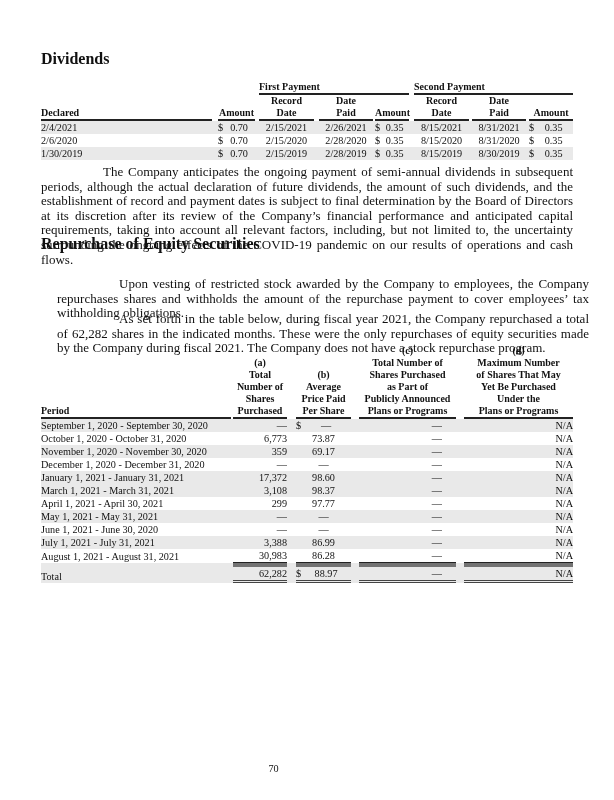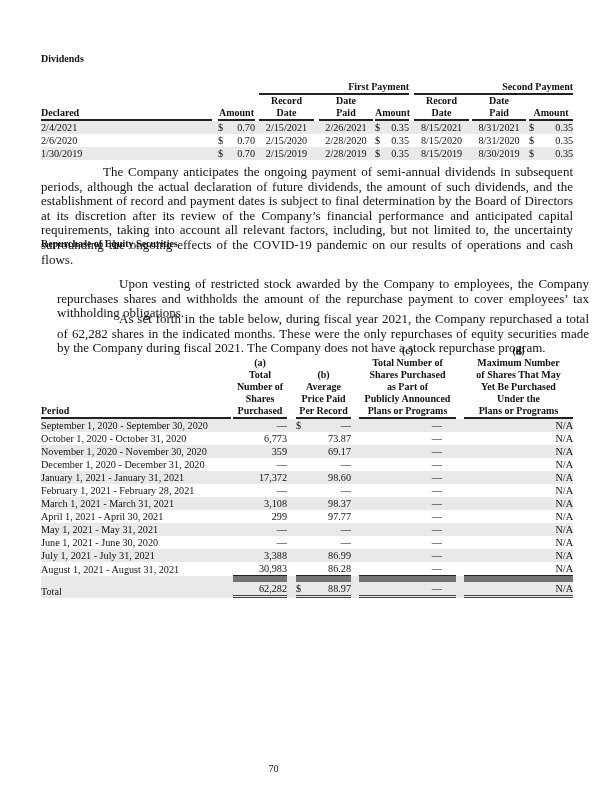--- a/index.html
+++ b/index.html
@@ -2,37 +2,37 @@
 <html><head>
 <meta charset="utf-8">
 <style>
   html, body { margin: 0; padding: 0; background: #ffffff; }
   body {
     width: 614px; height: 800px; position: relative; overflow: hidden;
     font-family: "Liberation Serif", "DejaVu Serif", serif;
     color: #111111; font-size: 10.2px; line-height: 13px;
   }
   .abs { position: absolute; }
-  .heading { font-weight: bold; font-size: 10px; }
+  .heading { font-weight: bold; font-size: 16px; }
   .para { text-align: justify; font-size: 13px; line-height: 14.6px; }
   .indent { text-indent: 62px; }
 
   table { border-collapse: separate; border-spacing: 0; table-layout: fixed; }
   td, th { padding: 0; font-weight: normal; vertical-align: bottom; white-space: nowrap; }
   th { font-weight: bold; font-size: 10px; line-height: 12px; }
   .shade td { background: #e9e9e9; }
   .r { text-align: right; }
   .c { text-align: center; }
   .l { text-align: left; }
   .uline { border-bottom: 2px solid #222; }
-  .topline { border-top: 6px solid #737373; }
+  .topline { border-top: 4px solid #737373; }
   .dbl { border-bottom: 3px double #444; }
   .dollar { display: inline-block; float: left; }
-  .numwrap { display: block; text-align: right; }
-  .grp { border-bottom: 2px solid #222; text-align: right; }
+  .numwrap { display: block; text-align: center; }
+  .grp { border-bottom: 2px solid #222; text-align: left; }
 </style>
 </head>
 <body>
 
 <div class="abs heading" style="left:41px; top:52px;">Dividends</div>
 
 <table class="abs" style="left:41px; top:81px; width:532px;">
   <colgroup>
     <col style="width:171px">
       <col style="width:6px">
@@ -197,21 +197,21 @@
       <span>Total</span><br>
       <span>Number of</span><br>
       <span>Shares</span><br>
       <span>Purchased</span>
     </th>
     <th></th>
     <th class="c uline">
       <span>(b)</span><br>
       <span>Average</span><br>
       <span>Price Paid</span><br>
-      <span>Per Record</span>
+      <span>Per Share</span>
     </th>
     <th></th>
     <th class="c uline">
       <span>(c)</span><br>
       <span>Total Number of</span><br>
       <span>Shares Purchased</span><br>
       <span>as Part of</span><br>
       <span>Publicly Announced</span><br>
       <span>Plans or Programs</span>
     </th>
@@ -291,34 +291,20 @@
         <td></td>
         <td>
           <span class="dollar"></span>
           <span class="numwrap">98.60</span>
         </td>
         <td></td>
         <td class="r" style="padding-right:14px;">—</td>
         <td></td>
         <td class="r">N/A</td>
       </tr>
-      <tr>
-        <td class="l">February 1, 2021 - February 28, 2021</td>
-        <td></td>
-        <td class="r">—</td>
-        <td></td>
-        <td>
-          <span class="dollar"></span>
-          <span class="numwrap">—</span>
-        </td>
-        <td></td>
-        <td class="r" style="padding-right:14px;">—</td>
-        <td></td>
-        <td class="r">N/A</td>
-      </tr>
       <tr class="shade">
         <td class="l">March 1, 2021 - March 31, 2021</td>
         <td></td>
         <td class="r">3,108</td>
         <td></td>
         <td>
           <span class="dollar"></span>
           <span class="numwrap">98.37</span>
         </td>
         <td></td>

